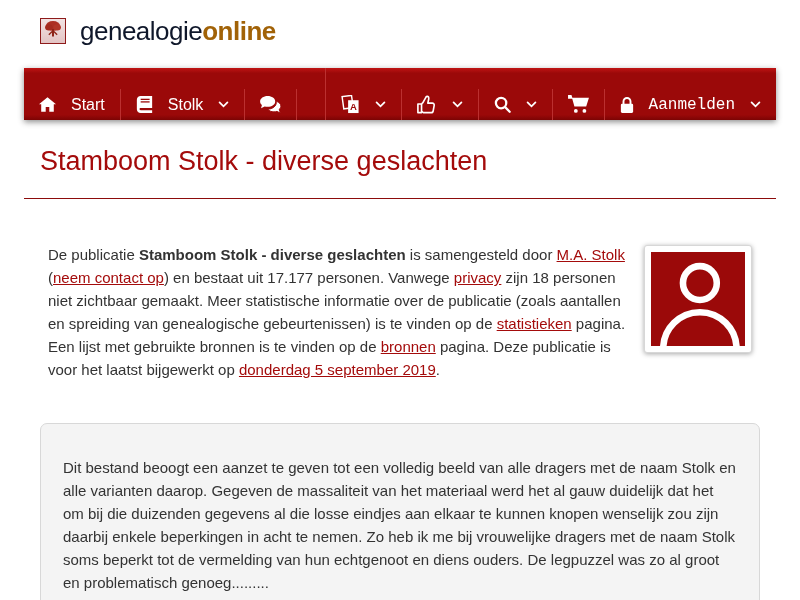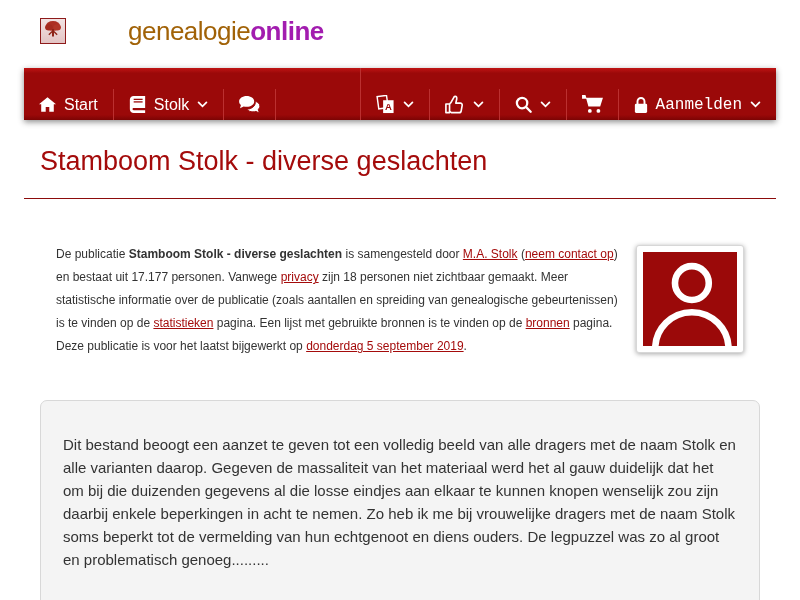--- a/index.html
+++ b/index.html
@@ -21,36 +21,36 @@
     background: #fff;
   }
   .logo-square {
     width: 26px; height: 26px;
     border: 1px solid #8e1b1b;
     background: linear-gradient(180deg, #f2e3e3 0%, #e3c4c4 100%);
     display: flex; align-items: center; justify-content: center;
     margin-right: 14px;
   }
   .brand { font-size: 26px; letter-spacing: -0.5px; }
-  .brand .gray { color: #a16207; font-weight: 400; margin-left: 48px; }
-  .brand .red  { color: #a21caf; font-weight: 700; }
+  .brand .gray { color: #0f172a; font-weight: 400; }
+  .brand .red  { color: #a16207; font-weight: 700; }
 
   
   .navbar {
     margin-top: 6px;
     height: 52px;
     display: flex;
     align-items: stretch;
     background: linear-gradient(180deg, #c01414 0%, #9b0909 10%, #9b0909 90%, #7c0404 100%);
     box-shadow: 0 2px 6px rgba(0,0,0,0.45);
   }
   .nav-item {
     display: flex;
     align-items: center;
-    gap: 8px;
+    gap: 15px;
     padding: 0 15px;
     color: #fff;
     font-size: 16px;
     border-right: 1px solid #bb3030;
     cursor: pointer;
     text-decoration: none;
     white-space: nowrap;
     margin-top: 21px;
   }
   .nav-item:last-child { border-right: none; font-family: Liberation Mono, monospace; }
@@ -82,22 +82,22 @@
     border-radius: 3px;
     padding: 6px;
     box-shadow: 0 1px 5px rgba(0,0,0,0.35);
   }
   .avatar-inner {
     width: 94px; height: 94px;
     background: #9b0909;
     overflow: hidden;
   }
   .intro {
-    margin: 44px 16px 0;
-    font-size: 12px;
+    margin: 44px 8px 0;
+    font-size: 15px;
     line-height: 23px;
     color: #333;
   }
   .intro a { color: #a40b0b; text-decoration: underline; cursor: pointer; }
   .intro b { font-weight: 700; }
 
   .desc-box {
     clear: none;
     margin: 42px 0 0;
     background: #f4f4f4;

